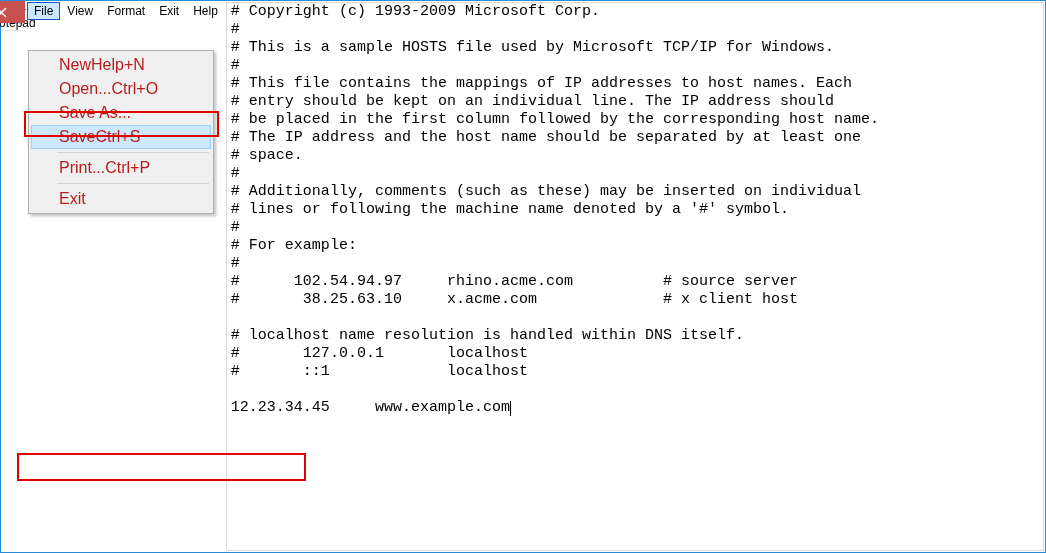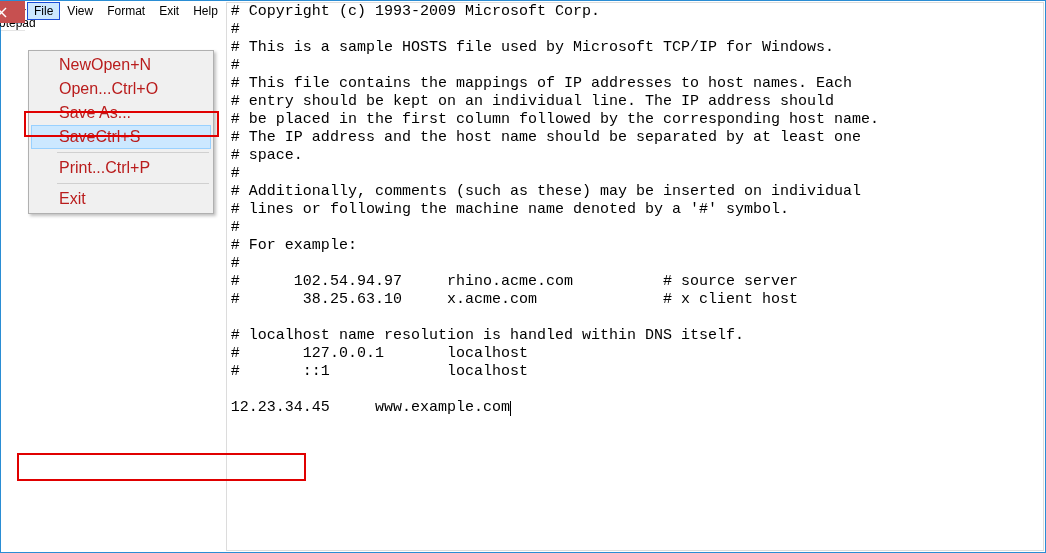--- a/index.html
+++ b/index.html
@@ -215,21 +215,21 @@
 #       ::1             localhost
 
 12.23.34.45     www.example.com<span class="cursor"></span></div>
   </div>
 
 </div>
 
 <div class="dropdown" id="file-menu">
     <div class="dropdown-item">
       <span>New</span>
-      <span>Open+N</span>
+      <span>Help+N</span>
     </div>
     <div class="dropdown-item">
       <span>Open...</span>
       <span>Ctrl+O</span>
     </div>
     <div class="dropdown-item">
       <span>Save As...</span>
       <span></span>
     </div>
     <div class="dropdown-item hover">

